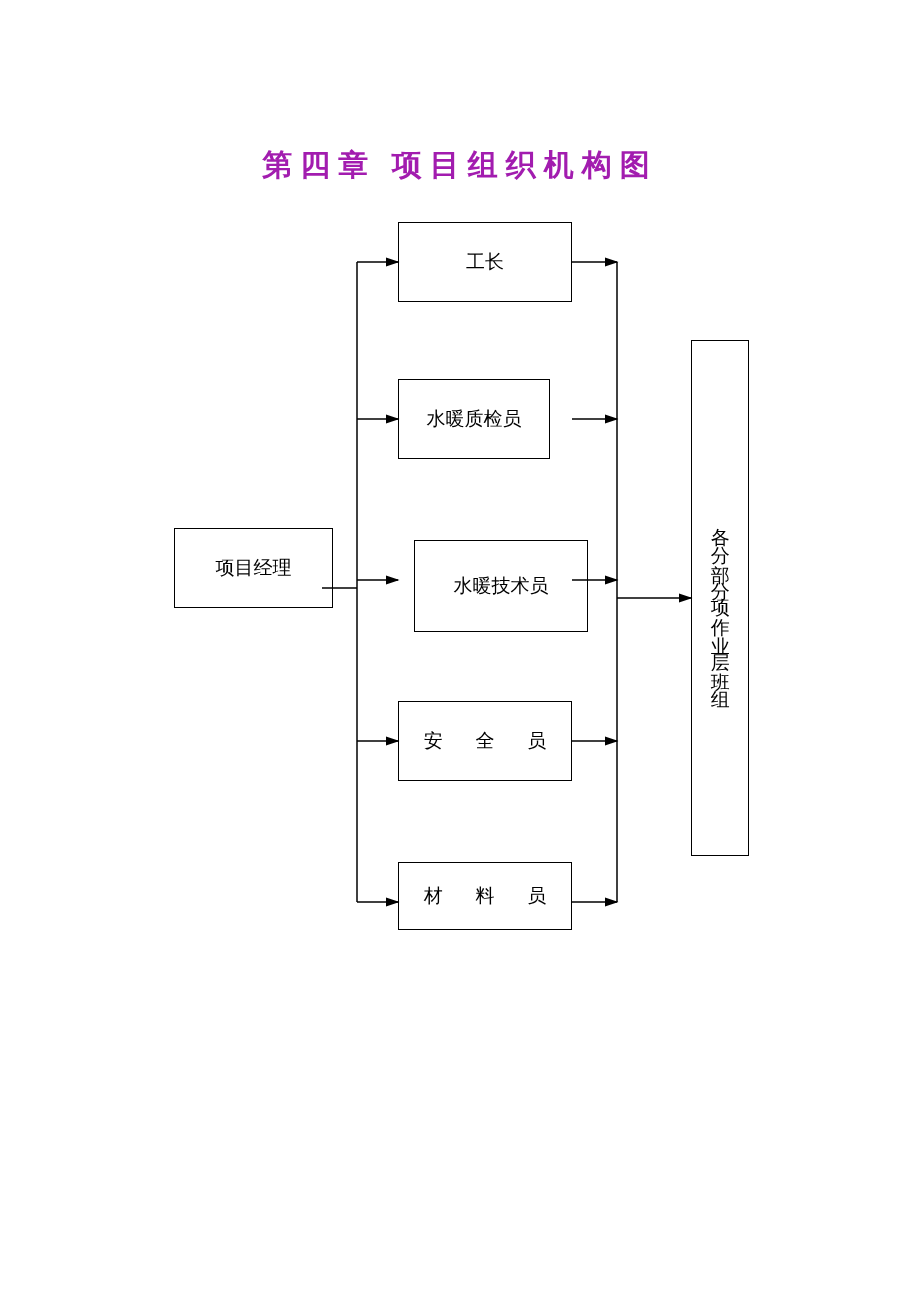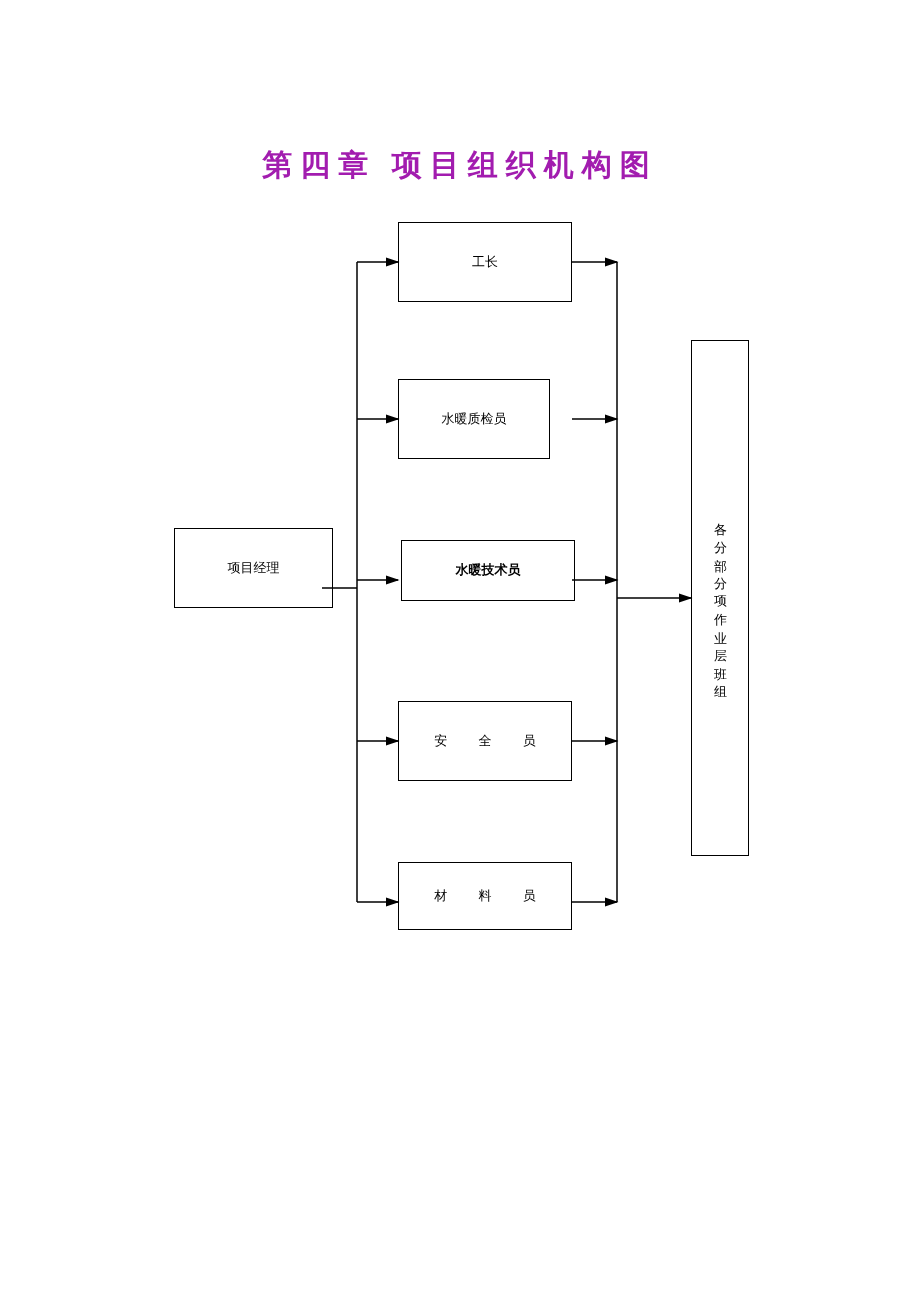--- a/index.html
+++ b/index.html
@@ -21,21 +21,21 @@
       letter-spacing: 8px;
       color: #a21caf;
     }
     .box {
       position: absolute;
       border: 1.5px solid #000;
       background: #fff;
       display: flex;
       align-items: center;
       justify-content: center;
-      font-size: 13px;
+      font-size: 19px;
       color: #000;
     }
     .box span {
       display: block;
       text-align: center;
       line-height: 1.4;
     }
     .vert {
       writing-mode: vertical-rl;
       text-orientation: upright;
@@ -74,21 +74,21 @@
 </div>
 
 <div class="box" style="left:398px; top:222px; width:174px; height:80px;">
   <span>工长</span>
 </div>
 
 <div class="box" style="left:398px; top:379px; width:152px; height:80px;">
   <span>水暖质检员</span>
 </div>
 
-<div class="box" style="left:401px; top:540px; width:174px; height:61px;font-weight:bold;">
+<div class="box" style="left:414px; top:540px; width:174px; height:92px;">
   <span>水暖技术员</span>
 </div>
 
 <div class="box" style="left:398px; top:701px; width:174px; height:80px;">
   <span class="spaced">安 全 员</span>
 </div>
 
 <div class="box" style="left:398px; top:862px; width:174px; height:68px;">
   <span class="spaced">材 料 员</span>
 </div>

